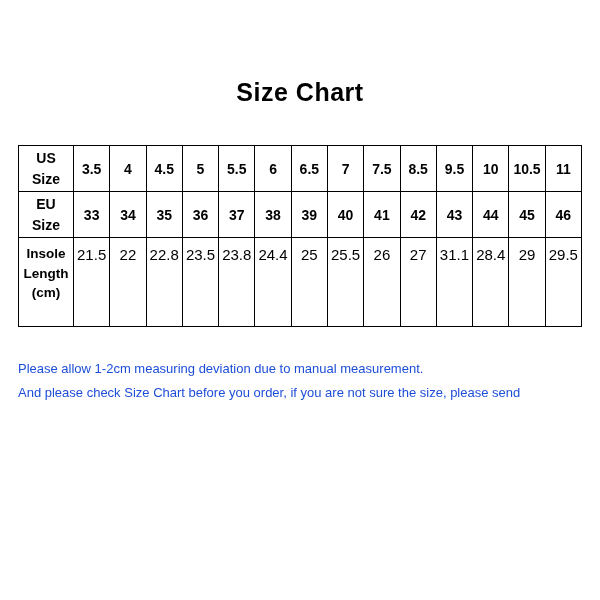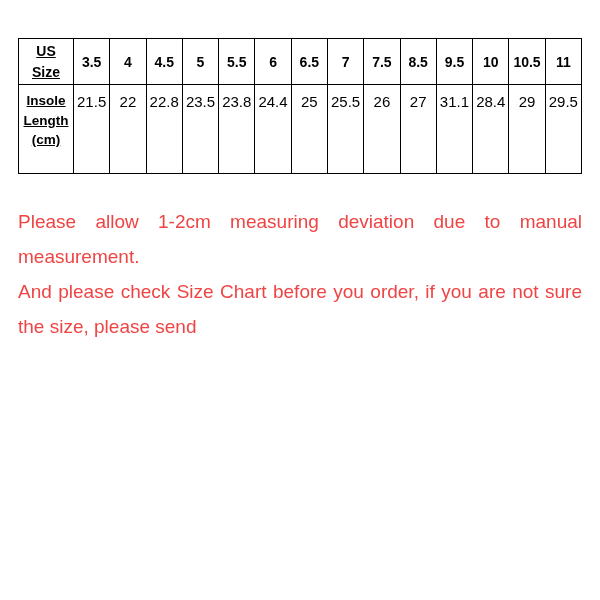--- a/index.html
+++ b/index.html
@@ -40,21 +40,20 @@
     text-align: center;
     vertical-align: middle;
     padding: 0;
   }
   td.rowhead {
     width: 54px;
     font-size: 13.5px;
     font-weight: bold;
     line-height: 1.45;
     padding: 4px 2px;
-    text-decoration: underline;
   }
   tr.us-row td, tr.eu-row td {
     height: 45px;
     font-size: 14px;
     font-weight: bold;
   }
   tr.insole-row td {
     height: 80px;
   }
   tr.insole-row td.val {
@@ -71,31 +70,32 @@
     margin: 30px 18px 0 18px;
     width: 564px;
   }
   .note-label {
     color: #ff0000;
     font-weight: bold;
     font-size: 13.5px;
     margin-bottom: 11px;
   }
   .note-line {
-    font-size: 19px;
+    font-size: 13px;
     line-height: 1.85;
-    color: #ef4444;
+    color: #1d4ed8;
     text-align: justify;
   }
 </style>
 </head>
 <body>
 
 <div class="page">
 
+  <div class="title">Size Chart</div>
 
   <div class="table-wrap">
     <table class="size-chart">
       <tbody>
         <tr class="us-row">
           <td class="rowhead">
             <div>US</div>
             <div>Size</div>
           </td>
           <td class="val">3.5</td>
@@ -105,20 +105,40 @@
           <td class="val">5.5</td>
           <td class="val">6</td>
           <td class="val">6.5</td>
           <td class="val">7</td>
           <td class="val">7.5</td>
           <td class="val">8.5</td>
           <td class="val">9.5</td>
           <td class="val">10</td>
           <td class="val">10.5</td>
           <td class="val">11</td>
+        </tr>
+        <tr class="eu-row">
+          <td class="rowhead">
+            <div>EU</div>
+            <div>Size</div>
+          </td>
+          <td class="val">33</td>
+          <td class="val">34</td>
+          <td class="val">35</td>
+          <td class="val">36</td>
+          <td class="val">37</td>
+          <td class="val">38</td>
+          <td class="val">39</td>
+          <td class="val">40</td>
+          <td class="val">41</td>
+          <td class="val">42</td>
+          <td class="val">43</td>
+          <td class="val">44</td>
+          <td class="val">45</td>
+          <td class="val">46</td>
         </tr>
         <tr class="insole-row">
           <td class="rowhead">
             <div>Insole</div>
             <div>Length</div>
             <div>(cm)</div>
           </td>
           <td class="val">21.5</td>
           <td class="val">22</td>
           <td class="val">22.8</td>

